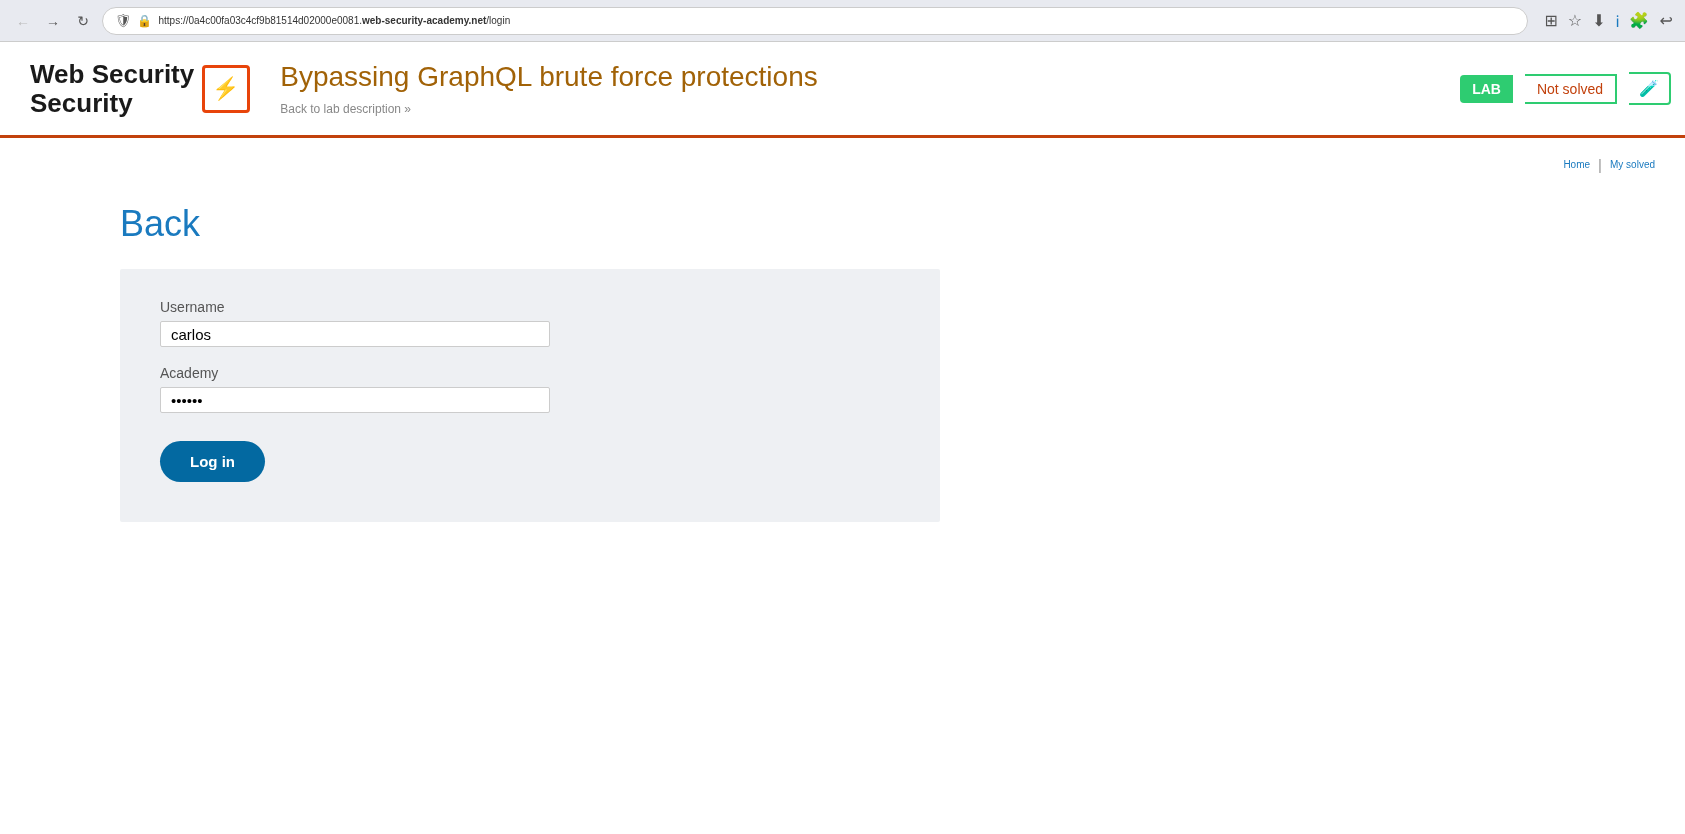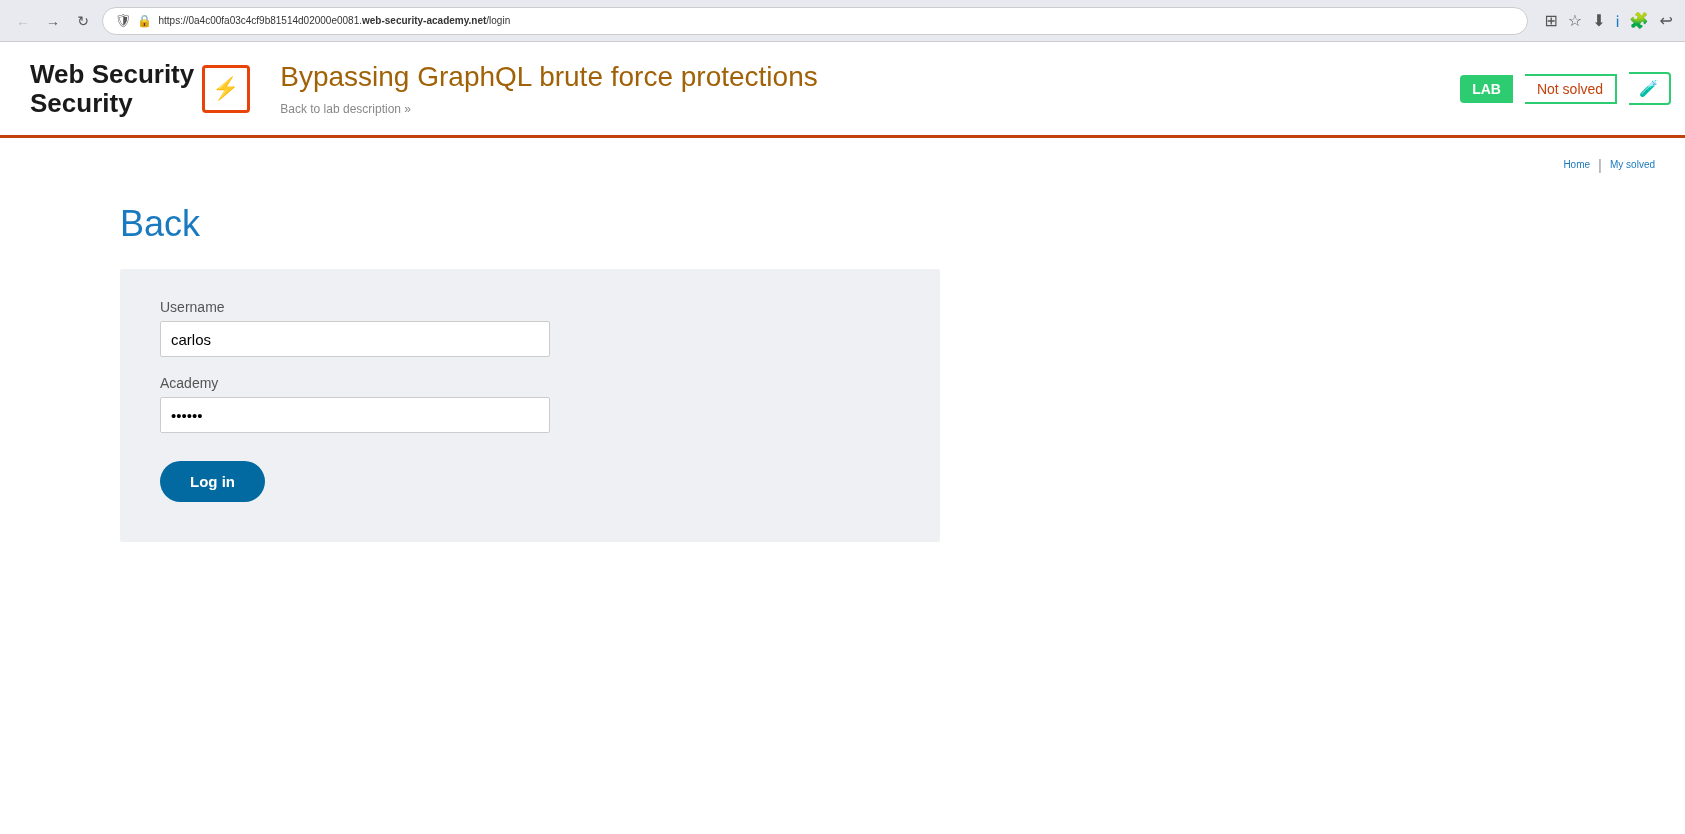--- a/index.html
+++ b/index.html
@@ -153,21 +153,21 @@
       border-radius: 2px;
     }
     .form-label {
       display: block;
       font-size: 14px;
       color: #555;
       margin-bottom: 6px;
     }
     .form-input {
       width: 390px;
-      height: 36px;
+      height: 26px;
       border: 1px solid #ccc;
       border-radius: 2px;
       padding: 0 10px;
       font-size: 15px;
       background: #fff;
       margin-bottom: 18px;
       display: block;
     }
     .form-group { margin-bottom: 4px; }
     .login-btn {

